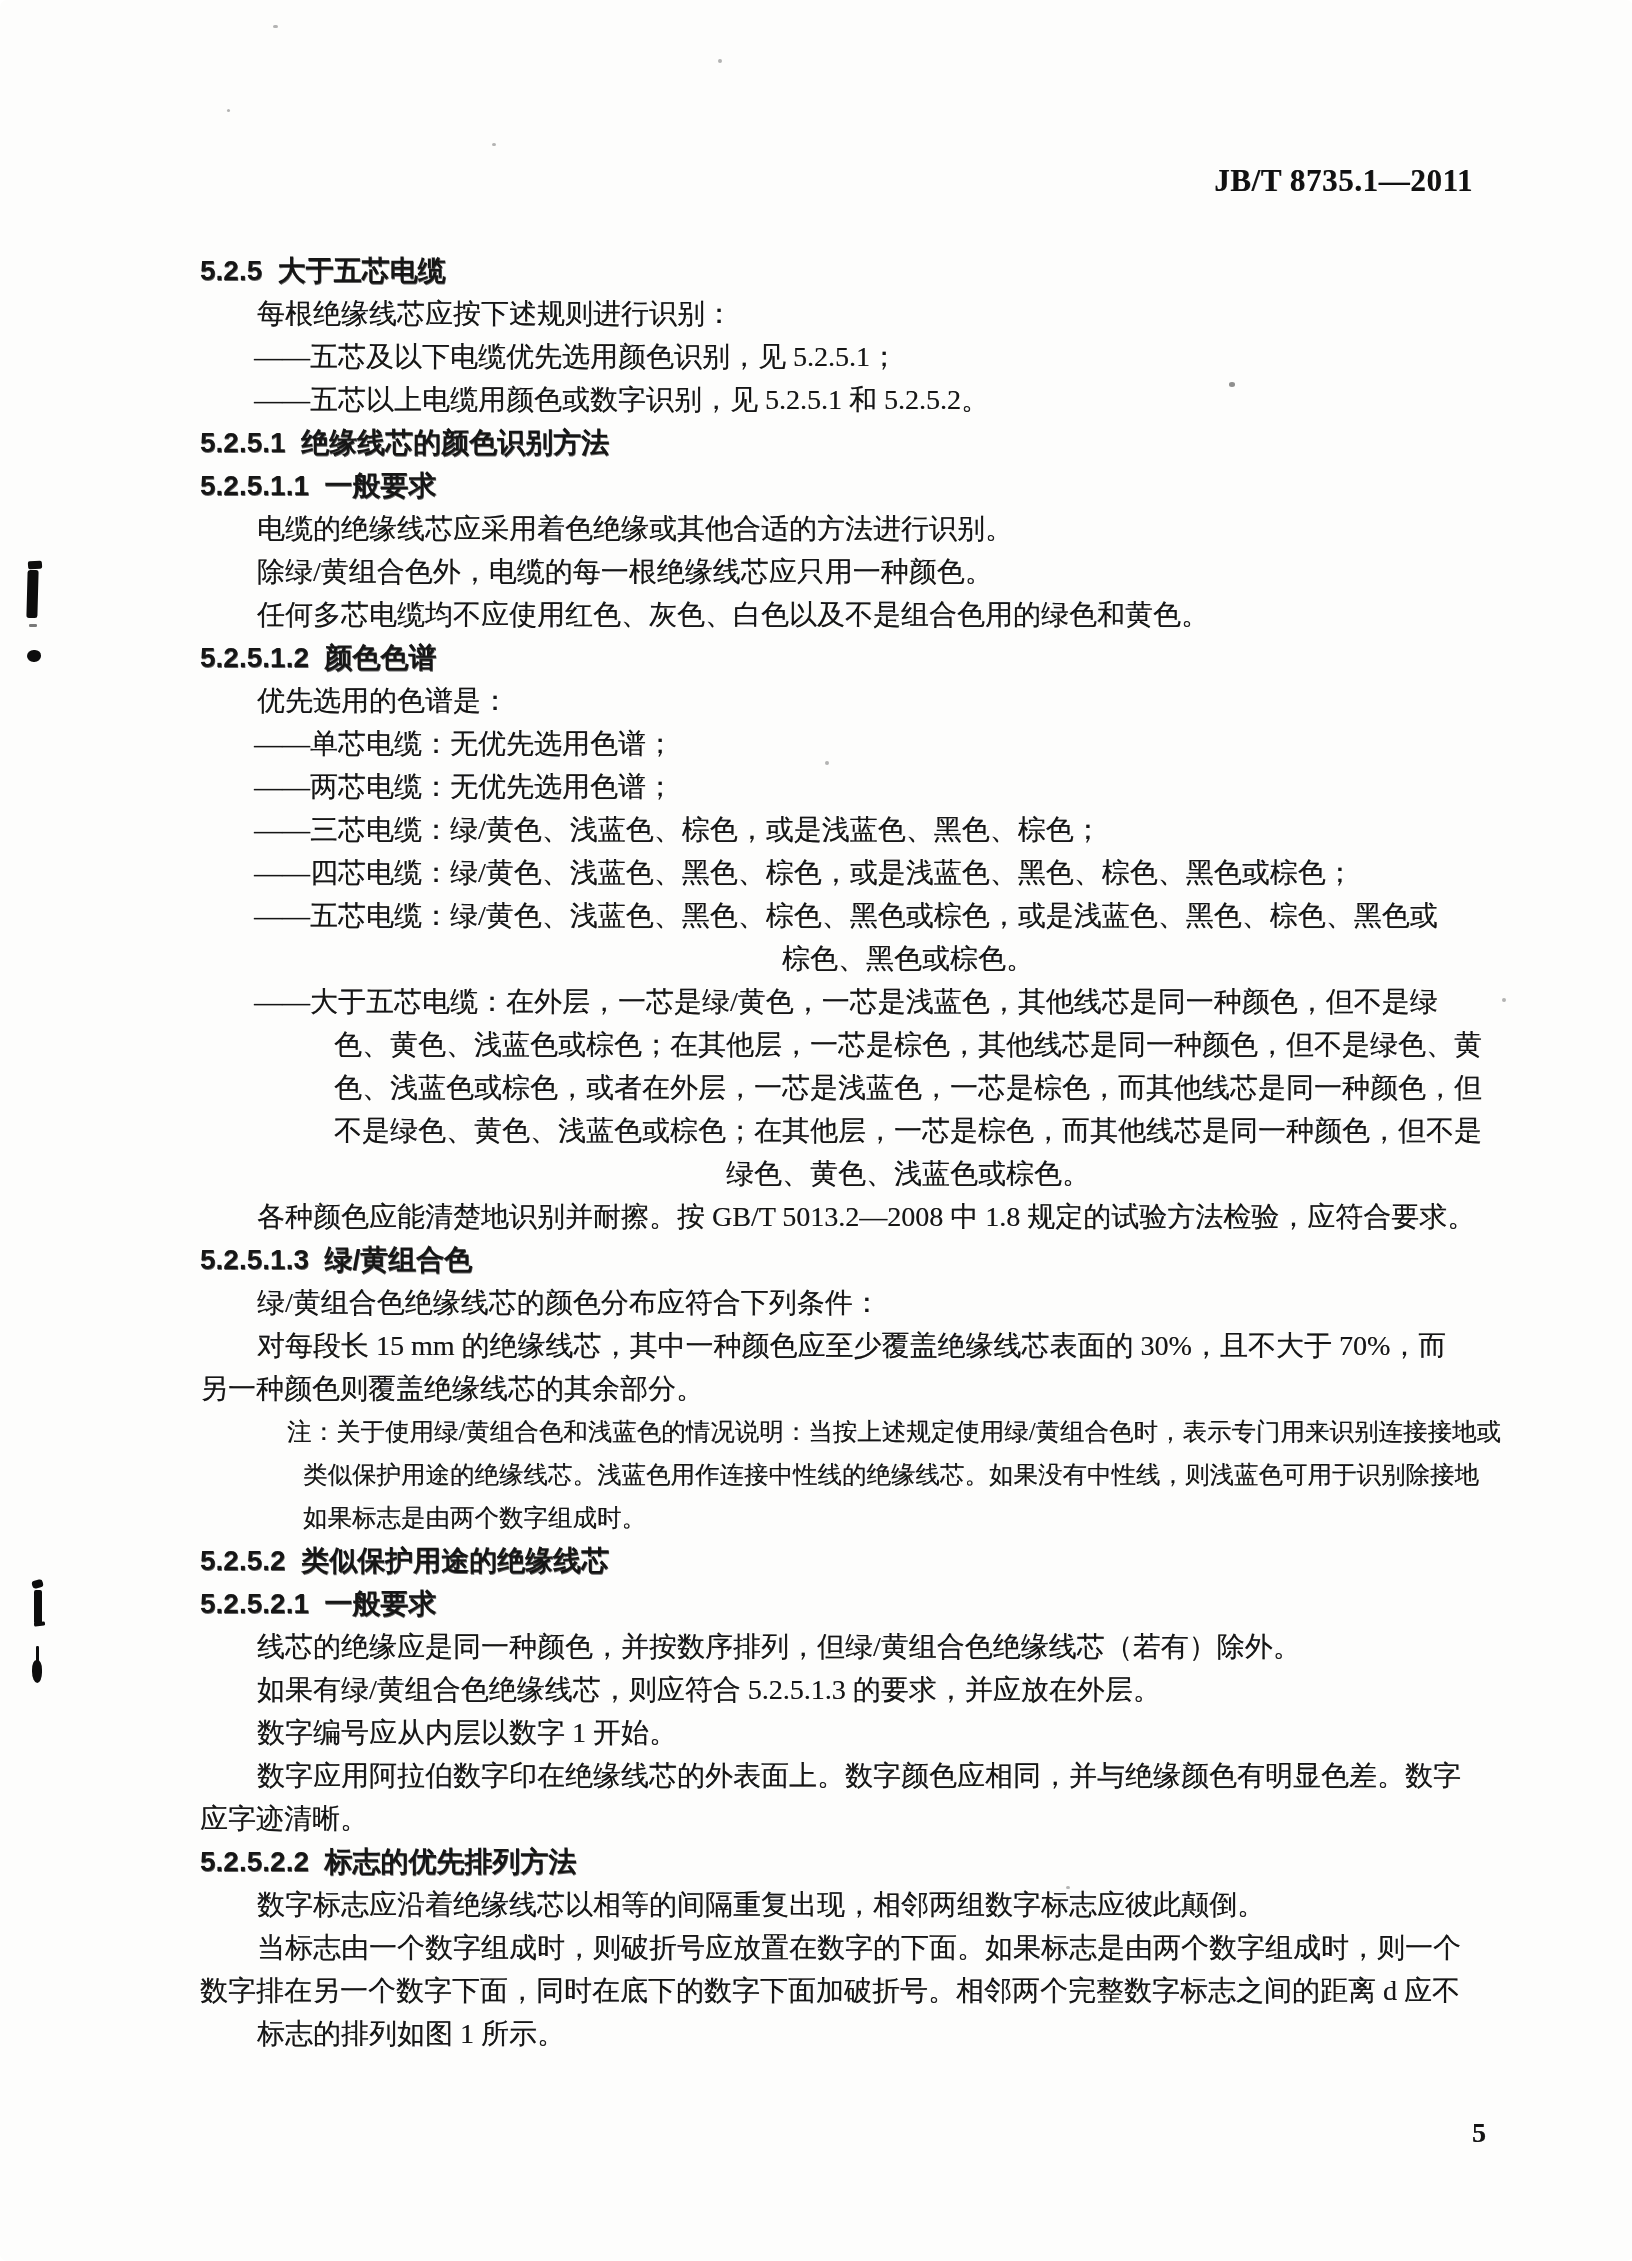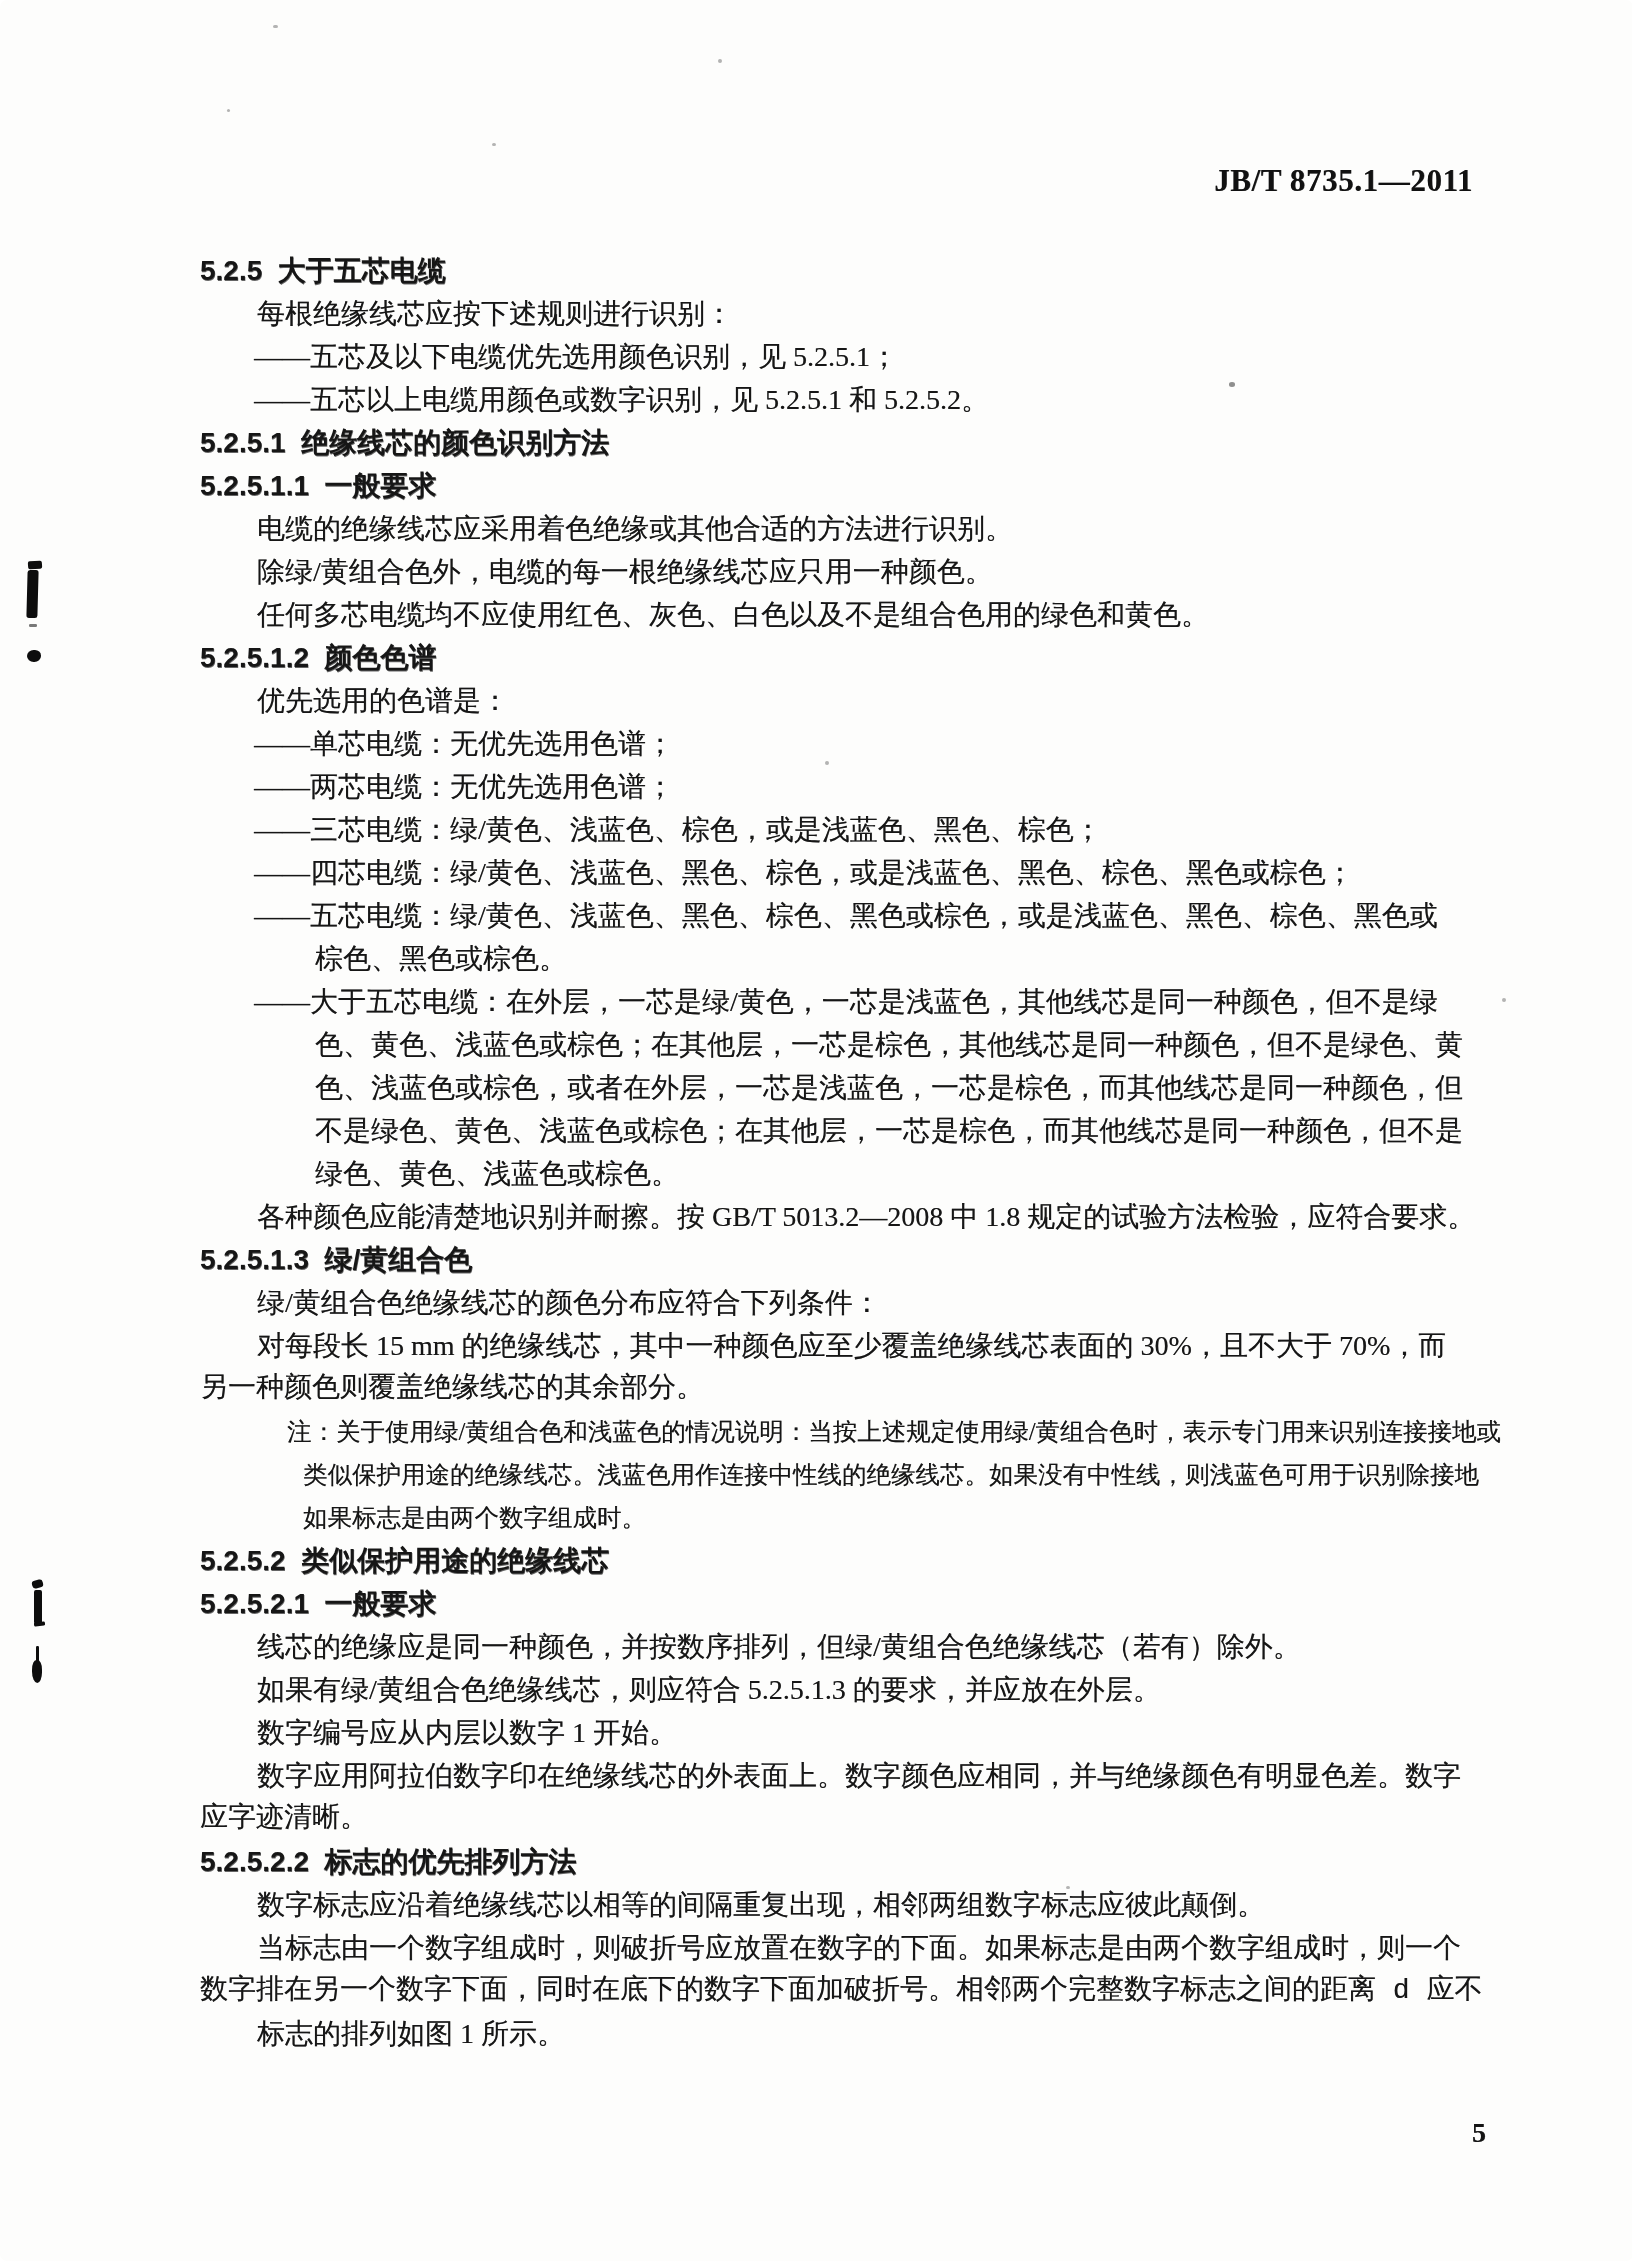--- a/index.html
+++ b/index.html
@@ -47,25 +47,25 @@
   }
   
   .line.h {
     font-family: "Liberation Sans", "DejaVu Sans", sans-serif;
     font-weight: 700;
     text-shadow: 0.5px 0.5px 0.5px rgba(0,0,0,0.6);
   }
   
   .line.pi { padding-left: 57px; }
   
-  .line.pf { padding-left: 0; font-family: Liberation Mono, monospace; }
+  .line.pf { padding-left: 0; }
   
   .line.bi { padding-left: 54px; }
   
-  .line.bc { padding-left: 115px; }
+  .line.bc { padding-left: 115px; text-align: center; }
   
   .line.note1 { font-size: 24.5px; padding-left: 52px; text-align: right; }
   .line.notec { font-size: 24.5px; padding-left: 103px; }
   
   .page-number {
     position: absolute;
     right: 147px;
     top: 2117px;
     font-size: 28px;
     font-weight: 700;

